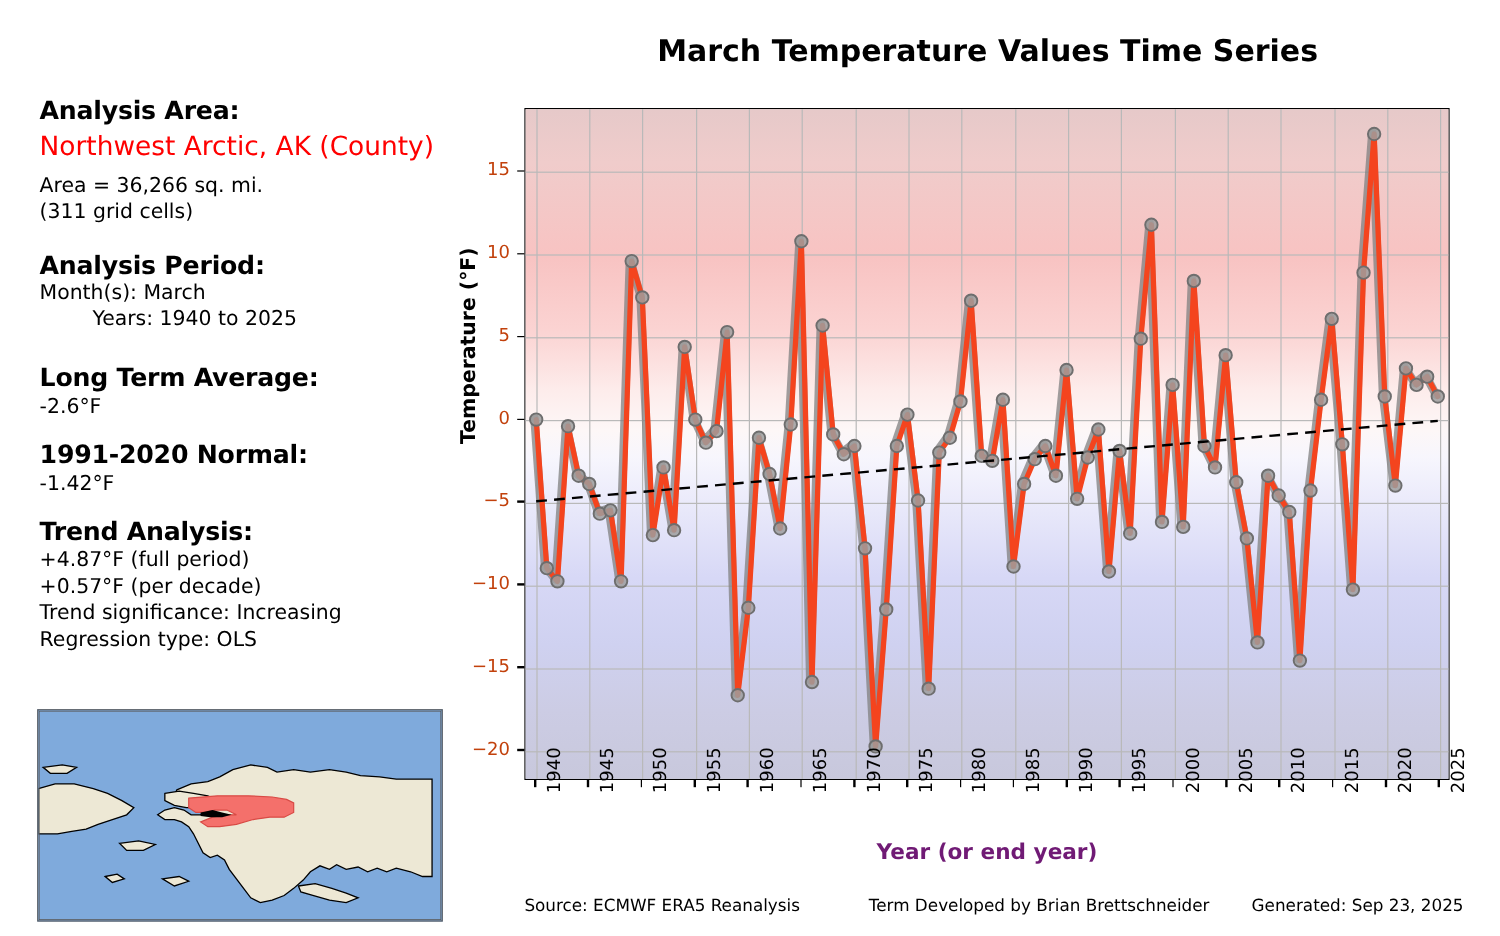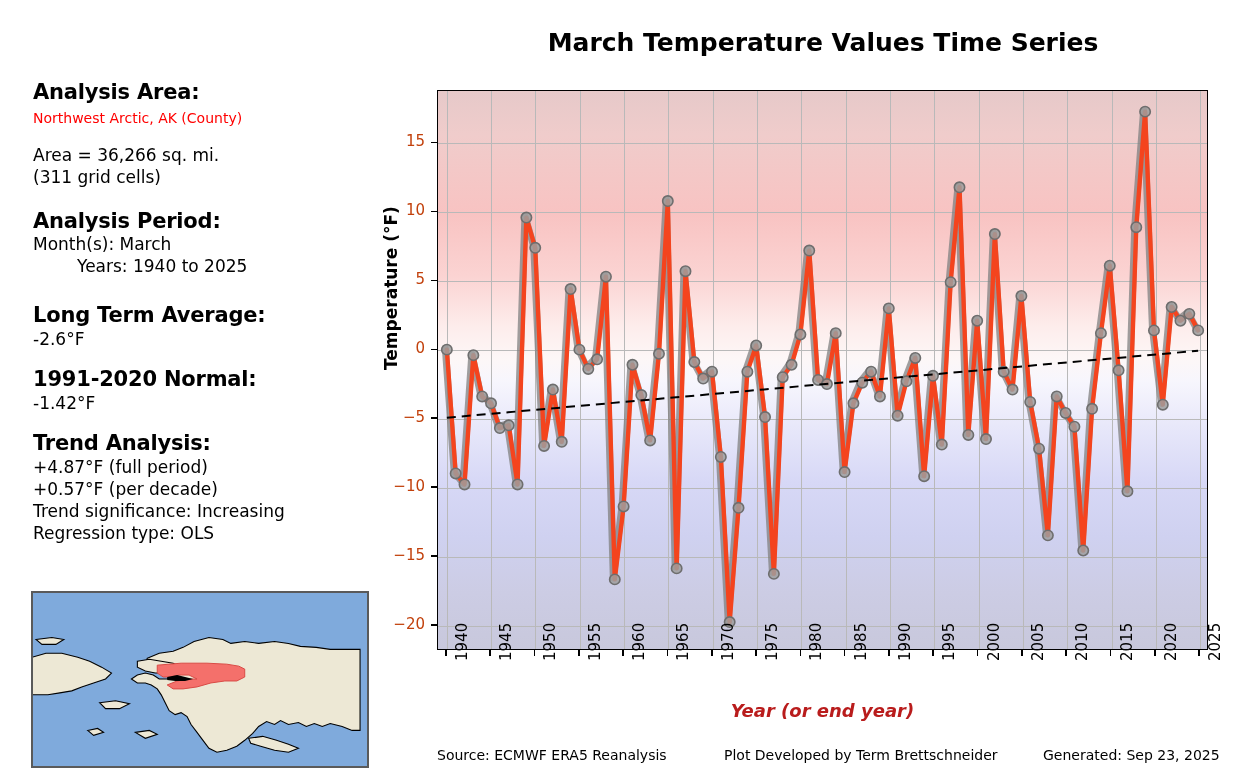--- a/index.html
+++ b/index.html
@@ -16,21 +16,21 @@
   #sidebar { position: absolute; left: 0; top: 0; width: 400px; height: 780px; }
   .blk { position: absolute; left: 33px; }
   .hdr {
     font-size: 21px; font-weight: bold; color: #000;
     letter-spacing: -0.2px; white-space: nowrap;
   }
   .sub {
     font-size: 17px; color: #000; white-space: nowrap; line-height: 21px;
   }
   .area-name {
-    font-size: 14px; color: #FF0000; white-space: nowrap;
+    font-size: 22px; color: #FF0000; white-space: nowrap;
   }
 
   
   #inset {
     position: absolute; left: 31px; top: 591px;
     width: 338px; height: 177px;
     border: 1px solid #5a5a5a; background: #7FAADC;
     overflow: hidden;
   }
   #inset svg { display: block; width: 100%; height: 100%; }
@@ -83,21 +83,21 @@
     white-space: nowrap;
   }
   #ylabel {
     position: absolute; left: 381px; top: 370px;
     font-size: 17px; font-weight: bold; color: #000;
     transform: rotate(-90deg); transform-origin: left top;
     white-space: nowrap;
   }
   #xlabel {
     position: absolute; left: 437px; top: 700px; width: 771px;
-    text-align: center; font-size: 18px; font-weight: bold; color: #b91c1c; font-style: italic;
+    text-align: center; font-size: 18px; font-weight: bold; color: #701a75;
   }
 
   
   .foot { position: absolute; top: 747px; font-size: 14px; color: #000; white-space: nowrap; }
   #foot-source { left: 437px; }
   #foot-author { left: 724px; }
   #foot-gen    { left: 1043px; }
 </style>
 </head>
 <body>
@@ -342,16 +342,16 @@
       <div class="xtick-lab" style="left: 1117.52px; top: 661px;">2015</div>
       <div class="xtick-mark" style="left: 1154.03px; top: 650px;"></div>
       <div class="xtick-lab" style="left: 1161.83px; top: 661px;">2020</div>
       <div class="xtick-mark" style="left: 1198.34px; top: 650px;"></div>
       <div class="xtick-lab" style="left: 1206.14px; top: 661px;">2025</div>
     </div>
 
   <div id="xlabel">Year (or end year)</div>
 
   <div class="foot" id="foot-source">Source: ECMWF ERA5 Reanalysis</div>
-  <div class="foot" id="foot-author">Plot Developed by Term Brettschneider</div>
+  <div class="foot" id="foot-author">Term Developed by Brian Brettschneider</div>
   <div class="foot" id="foot-gen">Generated: Sep 23, 2025</div>
 
 </div>
 
 </body></html>

